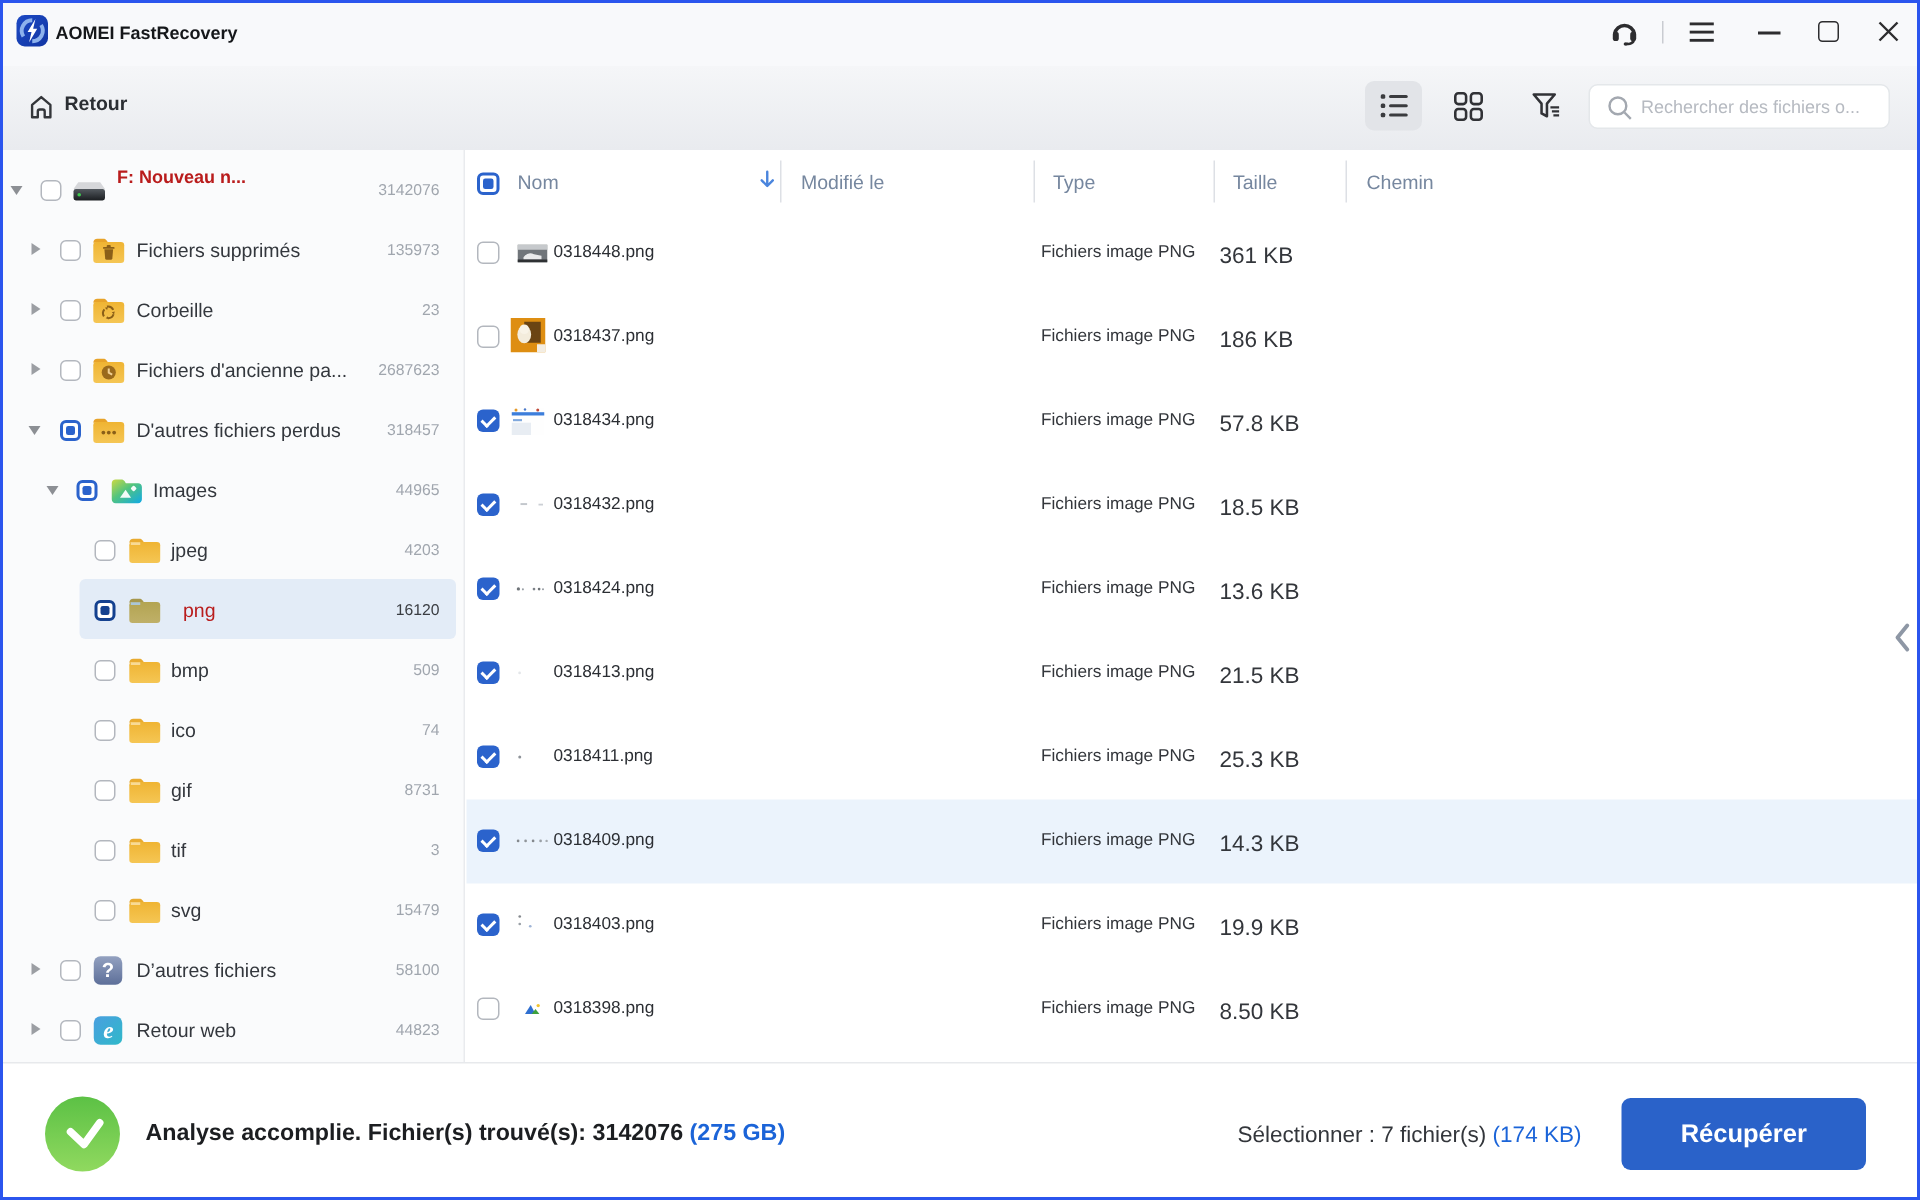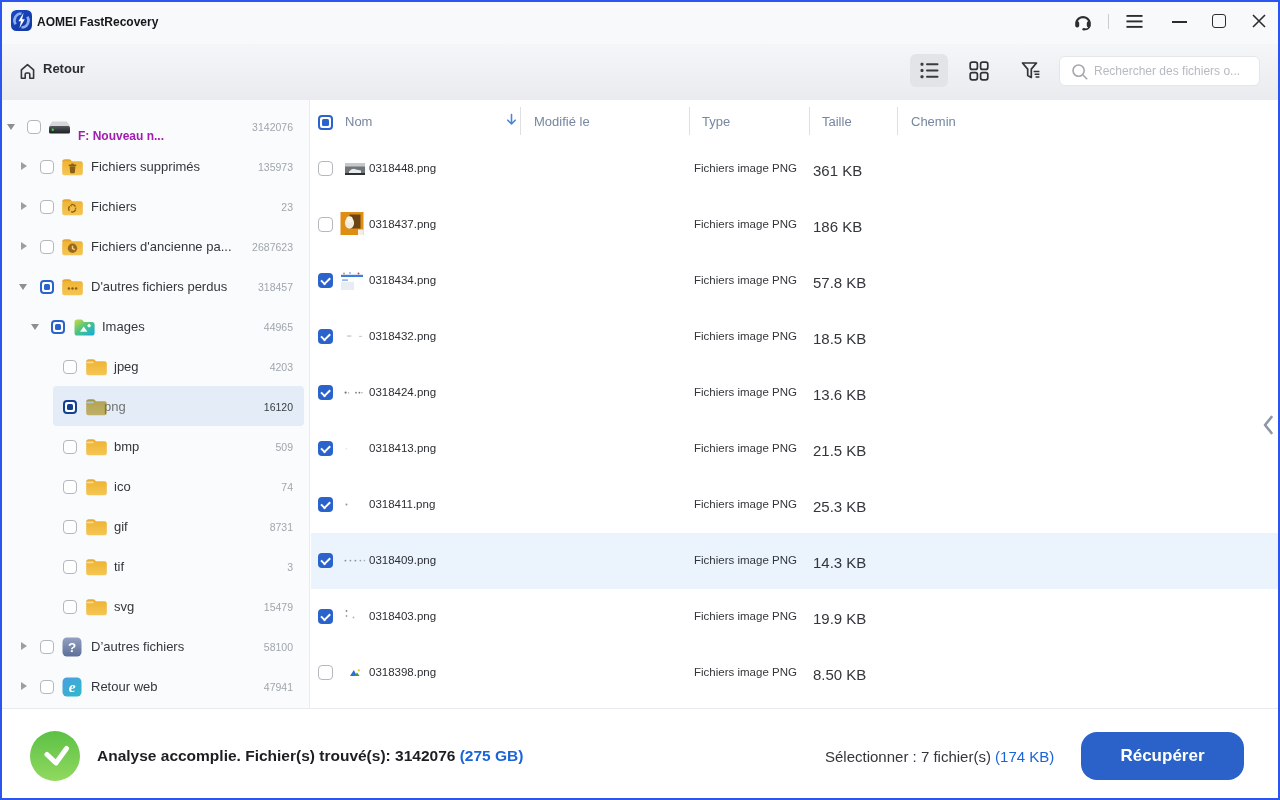--- a/index.html
+++ b/index.html
@@ -42,21 +42,21 @@
 .frow{position:absolute;left:0;width:967px;height:56px}
 .fname{position:absolute;left:58px;top:21px;font-size:11.5px;color:#2b2e33}
 .ftype{position:absolute;left:383px;top:21px;font-size:11.5px;color:#33363b}
 .fsize{position:absolute;left:502px;top:21px;font-size:15px;color:#33363b}
 #rowhl{position:absolute;left:0;top:433px;width:967px;height:56px;background:#ebf3fc}
 
 #bottombar{position:absolute;left:0;right:0;bottom:2px;height:90px;background:#fff;border-top:1px solid #e7e9ec}
 #greenc{position:absolute;left:30px;top:22px;width:50px;height:50px;border-radius:50%;background:linear-gradient(#5cc145,#90d95f)}
 #statustext{position:absolute;left:97px;top:38px;font-size:15.5px;font-weight:bold;color:#1c1e21}
 #seltext{position:absolute;left:825px;top:39px;font-size:15px;color:#33363b}
-#recover{position:absolute;left:1081px;top:23px;width:163px;height:48px;background:#2a62c9;border-radius:16px;color:#fff;font-size:17px;font-weight:bold;text-align:center;line-height:48px}
+#recover{position:absolute;left:1081px;top:23px;width:163px;height:48px;background:#2a62c9;border-radius:6px;color:#fff;font-size:17px;font-weight:bold;text-align:center;line-height:48px}
 .blue{color:#1b64d8}
 #winborder{position:absolute;left:0;top:0;width:1280px;height:800px;border:2px solid #2b55ee;z-index:99;pointer-events:none}
 </style>
 </head>
 <body>
 <svg width="0" height="0" style="position:absolute">
 <defs>
 <linearGradient id="goldg" x1="0" y1="0" x2="0" y2="1">
         <stop offset="0" stop-color="#efb433"></stop>
         <stop offset="1" stop-color="#f5c654"></stop>
@@ -157,21 +157,21 @@
   <div id="pngsel"></div>
 
   <div class="trow" style="top:7px">
     <div class="arrow-d" style="left:7px"></div>
     <div class="cb" style="left:27px;top:13px"></div>
     <svg style="position:absolute;left:48px;top:13px" width="23" height="15" viewBox="0 0 23 15">
       <path d="M4.2 1.5 L18.8 1.5 L22 6 L1 6 Z" fill="#d6d7da"></path>
       <rect x="1" y="6" width="21" height="7.6" rx="1.6" fill="url(#driveg)"></rect>
       <circle cx="4.8" cy="9.8" r="1.2" fill="#3ec94d"></circle>
     </svg>
-    <div class="tname" style="left:78px;font-weight:bold;font-size:12px;top:22px;color:#a21caf">F: Nouveau n...</div>
+    <div class="tname" style="left:78px;font-weight:bold;font-size:12px;top:4px;color:#b91c1c">F: Nouveau n...</div>
     <div class="tcount">3142076</div>
   </div>
 
   <div class="trow" style="top:47px">
     <div class="arrow-r" style="left:21px"></div>
     <div class="cb" style="left:40px;top:13px"></div>
     <svg style="position:absolute;left:61px;top:10px" width="23" height="20" viewBox="0 0 23 20">
       <path d="M1.2 5 C1.2 3.2 2.3 2.2 3.9 2.2 L8 2.2 C8.9 2.2 9.6 2.6 10.1 3.3 L11.2 4.9 L1.2 4.9 Z" fill="#e7a32a"></path>
       <rect x="1.2" y="4.3" width="20.6" height="14" rx="2.2" fill="url(#goldg)"></rect>
       <g fill="#8a5f18">
@@ -194,21 +194,21 @@
         <path d="M8.3 13.9 a3.9 3.9 0 0 1 0.3-4.6"></path>
         <path d="M10.3 7.4 a3.9 3.9 0 0 1 4.2 2.2"></path>
         <path d="M14.7 12.5 a3.9 3.9 0 0 1 -3.8 2.6"></path>
       </g>
       <g fill="#8a5f18">
         <path d="M8.9 8.2 l2-0.6 -0.5 2.1 Z"></path>
         <path d="M15.5 10.6 l-2 0.5 1.5 1.5 Z"></path>
         <path d="M9.5 15.2 l2 0.6 -0.6 -2 Z"></path>
       </g>
     </svg>
-    <div class="tname" style="left:91px">Fichiers</div>
+    <div class="tname" style="left:91px">Corbeille</div>
     <div class="tcount">23</div>
   </div>
 
   <div class="trow" style="top:127px">
     <div class="arrow-r" style="left:21px"></div>
     <div class="cb" style="left:40px;top:13px"></div>
     <svg style="position:absolute;left:61px;top:10px" width="23" height="20" viewBox="0 0 23 20">
       <path d="M1.2 5 C1.2 3.2 2.3 2.2 3.9 2.2 L8 2.2 C8.9 2.2 9.6 2.6 10.1 3.3 L11.2 4.9 L1.2 4.9 Z" fill="#e7a32a"></path>
       <rect x="1.2" y="4.3" width="20.6" height="14" rx="2.2" fill="url(#goldg)"></rect>
       <circle cx="11.5" cy="11.3" r="4.7" fill="#9a6a1c"></circle>
@@ -257,21 +257,21 @@
     <div class="tcount">4203</div>
   </div>
 
   <div class="trow" style="top:287px">
     <div class="cb ind navy" style="left:63px;top:13px"></div>
     <svg style="position:absolute;left:85px;top:10px" width="23" height="20" viewBox="0 0 23 20">
       <path d="M1.2 5 C1.2 3.2 2.3 2.2 3.9 2.2 L8 2.2 C8.9 2.2 9.6 2.6 10.1 3.3 L11.2 4.9 L1.2 4.9 Z" fill="#a6974d"></path>
       <rect x="1.2" y="4.3" width="20.6" height="14" rx="2.2" fill="url(#oliveg)"></rect>
       <path d="M2.2 4.5 L8.5 4.5 L8.5 6.3 L2.2 6.3 Z" fill="#a9cae6" opacity="0.9"></path>
     </svg>
-    <div class="tname" style="left:104px;color:#737373">png</div>
+    <div class="tname" style="left:122px;color:#b91c1c">png</div>
     <div class="tcount" style="color:#3a3d42">16120</div>
   </div>
 
   <div class="trow" style="top:327px">
     <div class="cb" style="left:63px;top:13px"></div>
     <svg style="position:absolute;left:85px;top:10px" width="23" height="20" viewBox="0 0 23 20">
       <path d="M1.2 5 C1.2 3.2 2.3 2.2 3.9 2.2 L8 2.2 C8.9 2.2 9.6 2.6 10.1 3.3 L11.2 4.9 L1.2 4.9 Z" fill="#e9ab30"></path>
       <rect x="1.2" y="4.3" width="20.6" height="14" rx="2.2" fill="url(#goldg)"></rect>
       <path d="M2.2 4.5 L8.5 4.5 L8.5 6.3 L2.2 6.3 Z" fill="#f9e0a6" opacity="0.85"></path>
     </svg>
@@ -331,21 +331,21 @@
   </div>
 
   <div class="trow" style="top:567px">
     <div class="arrow-r" style="left:21px"></div>
     <div class="cb" style="left:40px;top:13px"></div>
     <svg style="position:absolute;left:62px;top:10px" width="20" height="20" viewBox="0 0 20 20">
       <rect x="0.5" y="0.5" width="19" height="19" rx="4.5" fill="url(#eg)"></rect>
       <text x="10.2" y="15" font-family="Liberation Serif, serif" font-size="15.5" font-weight="bold" font-style="italic" fill="#fff" text-anchor="middle">e</text>
     </svg>
     <div class="tname" style="left:91px">Retour web</div>
-    <div class="tcount">47941</div>
+    <div class="tcount">44823</div>
   </div>
 </div>
 <div id="main">
   <div id="rowhl"></div>
 
   <div class="cb16 ind2" style="left:7px;top:15px"></div>
   <div class="hlabel" style="left:34px">Nom</div>
   <svg style="position:absolute;left:195px;top:13px" width="11" height="13" viewBox="0 0 11 13">
     <path d="M5.5 1.5 L5.5 10.5 M1.8 7.2 L5.5 11 L9.2 7.2" fill="none" stroke="#4a85dd" stroke-width="1.6" stroke-linecap="round" stroke-linejoin="round"></path>
   </svg>

